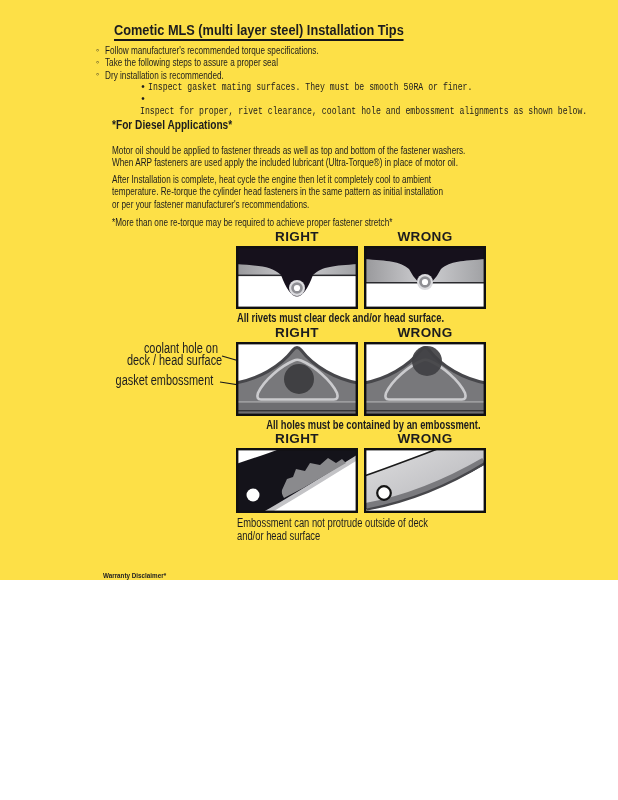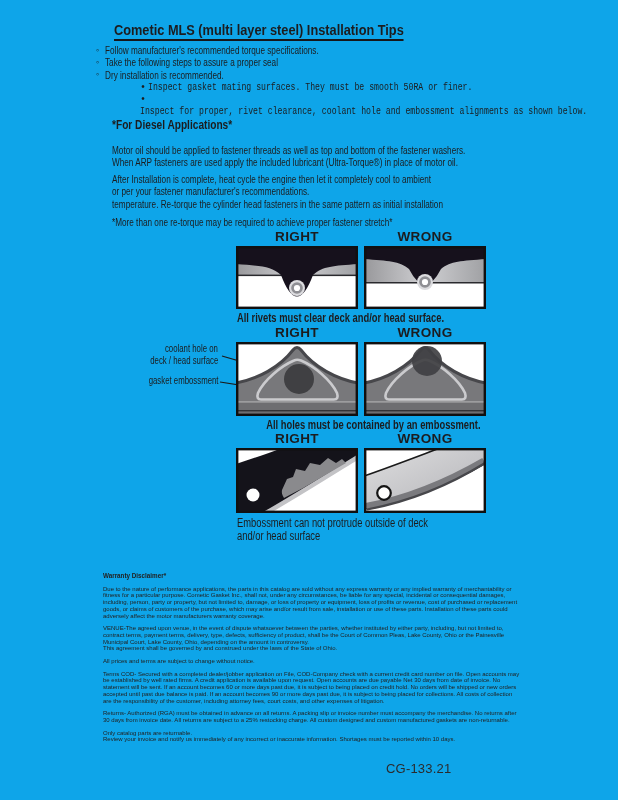--- a/index.html
+++ b/index.html
@@ -1,20 +1,20 @@
 <!DOCTYPE html>
 <html><head>
 <meta charset="utf-8">
 <style>
   html,body { margin:0; padding:0; }
   body {
     width:618px; height:800px; background:#ffffff;
     font-family:"Liberation Sans", sans-serif; color:#1c1c1e;
   }
-  .page { position:relative; width:618px; height:800px; background:#0ea5e9; overflow:hidden; }
+  .page { position:relative; width:618px; height:580px; background:#fde047; overflow:hidden; }
   .abs { position:absolute; }
 
   
   .cx  { display:inline-block; transform:scaleX(0.78); transform-origin:0 50%; white-space:nowrap; }
   .cx88{ display:inline-block; transform:scaleX(0.88); transform-origin:0 50%; white-space:nowrap; }
   .cxr { display:inline-block; transform:scaleX(0.78); transform-origin:100% 50%; white-space:nowrap; }
   .cxc { display:inline-block; transform:scaleX(0.78); transform-origin:50% 50%; white-space:nowrap; }
 
   .title { left:114px; top:22px; font-size:14.5px; font-weight:bold; }
   .title .cx88 { border-bottom:2px solid #17171a; padding-bottom:1px; }
@@ -30,21 +30,21 @@
   .dgroup { margin-top:12px; }
   .dgroup2 { margin-top:4px; }
   .dline { height:12.4px; }
 
   .dlabel { width:122px; text-align:center; font-weight:bold; font-size:13.5px; letter-spacing:0.4px; }
   .panel { width:122px; display:block; }
   .cap  { font-size:12px; font-weight:bold; }
   .capc { width:250px; text-align:center; font-size:12px; font-weight:bold; }
   .cap2 { font-size:12px; font-weight:normal; line-height:13.2px; }
 
-  .ann { width:118px; text-align:right; font-size:10px; line-height:11.6px; }
+  .ann { width:118px; text-align:right; font-size:14px; line-height:11.6px; }
 
   .disclaimer { left:103px; top:573px; width:418px; font-size:6px; line-height:6.7px; color:#222; }
   .disclaimer .wh { font-weight:bold; font-size:6.3px; margin:0 0 6px 0; }
   .disclaimer p { margin:0 0 6px 0; }
   .disclaimer p.tight { margin-bottom:0; }
 
   .code { font-size:13px; letter-spacing:0.2px; color:#2b2b2d; }
 </style>
 </head>
 <body>
@@ -79,22 +79,22 @@
   </div>
 
   <div class="abs diesel">
     <div class="dh"><span class="cx">*For Diesel Applications*</span></div>
     <div class="dgroup">
       <div class="dline"><span class="cx">Motor oil should be applied to fastener threads as well as top and bottom of the fastener washers.</span></div>
       <div class="dline"><span class="cx">When ARP fasteners are used apply the included lubricant (Ultra-Torque®) in place of motor oil.</span></div>
     </div>
     <div class="dgroup2">
       <div class="dline"><span class="cx">After Installation is complete, heat cycle the engine then let it completely cool to ambient</span></div>
+      <div class="dline"><span class="cx">temperature. Re-torque the cylinder head fasteners in the same pattern as initial installation</span></div>
       <div class="dline"><span class="cx">or per your fastener manufacturer's recommendations.</span></div>
-      <div class="dline"><span class="cx">temperature. Re-torque the cylinder head fasteners in the same pattern as initial installation</span></div>
     </div>
     <div class="dgroup2" style="margin-top:6px">
       <div class="dline"><span class="cx">*More than one re-torque may be required to achieve proper fastener stretch*</span></div>
     </div>
   </div>
 
   <div class="abs dlabel" style="left:236px; top:229px;">RIGHT</div>
   <div class="abs dlabel" style="left:364px; top:229px;">WRONG</div>
 
   <svg class="abs panel" style="left:236px; top:246px;" width="122" height="63" viewBox="0 0 122 63">
@@ -123,21 +123,21 @@
     <span class="cx">All rivets must clear deck and/or head surface.</span>
   </div>
 
   <div class="abs dlabel" style="left:236px; top:325px;">RIGHT</div>
   <div class="abs dlabel" style="left:364px; top:325px;">WRONG</div>
 
   <div class="abs ann" style="left:100px; top:343px;">
     <span class="cxr">coolant hole on</span><br>
     <span class="cxr">deck / head surface</span>
   </div>
-  <div class="abs ann" style="left:100px; top:375px;text-align:right;">
+  <div class="abs ann" style="left:88px; top:375px;text-align:right;">
     <span class="cxr">gasket embossment</span>
   </div>
 
   <svg class="abs" style="left:110px; top:338px;" width="200" height="64">
     <line x1="112" y1="18" x2="188" y2="40" stroke="#1a1a1a" stroke-width="1.2"></line>
     <line x1="110" y1="44" x2="148" y2="50" stroke="#1a1a1a" stroke-width="1.2"></line>
   </svg>
 
   <svg class="abs panel" style="left:236px; top:342px;" width="122" height="74" viewBox="0 0 122 74">
     <rect width="122" height="74" fill="#fff"></rect>

